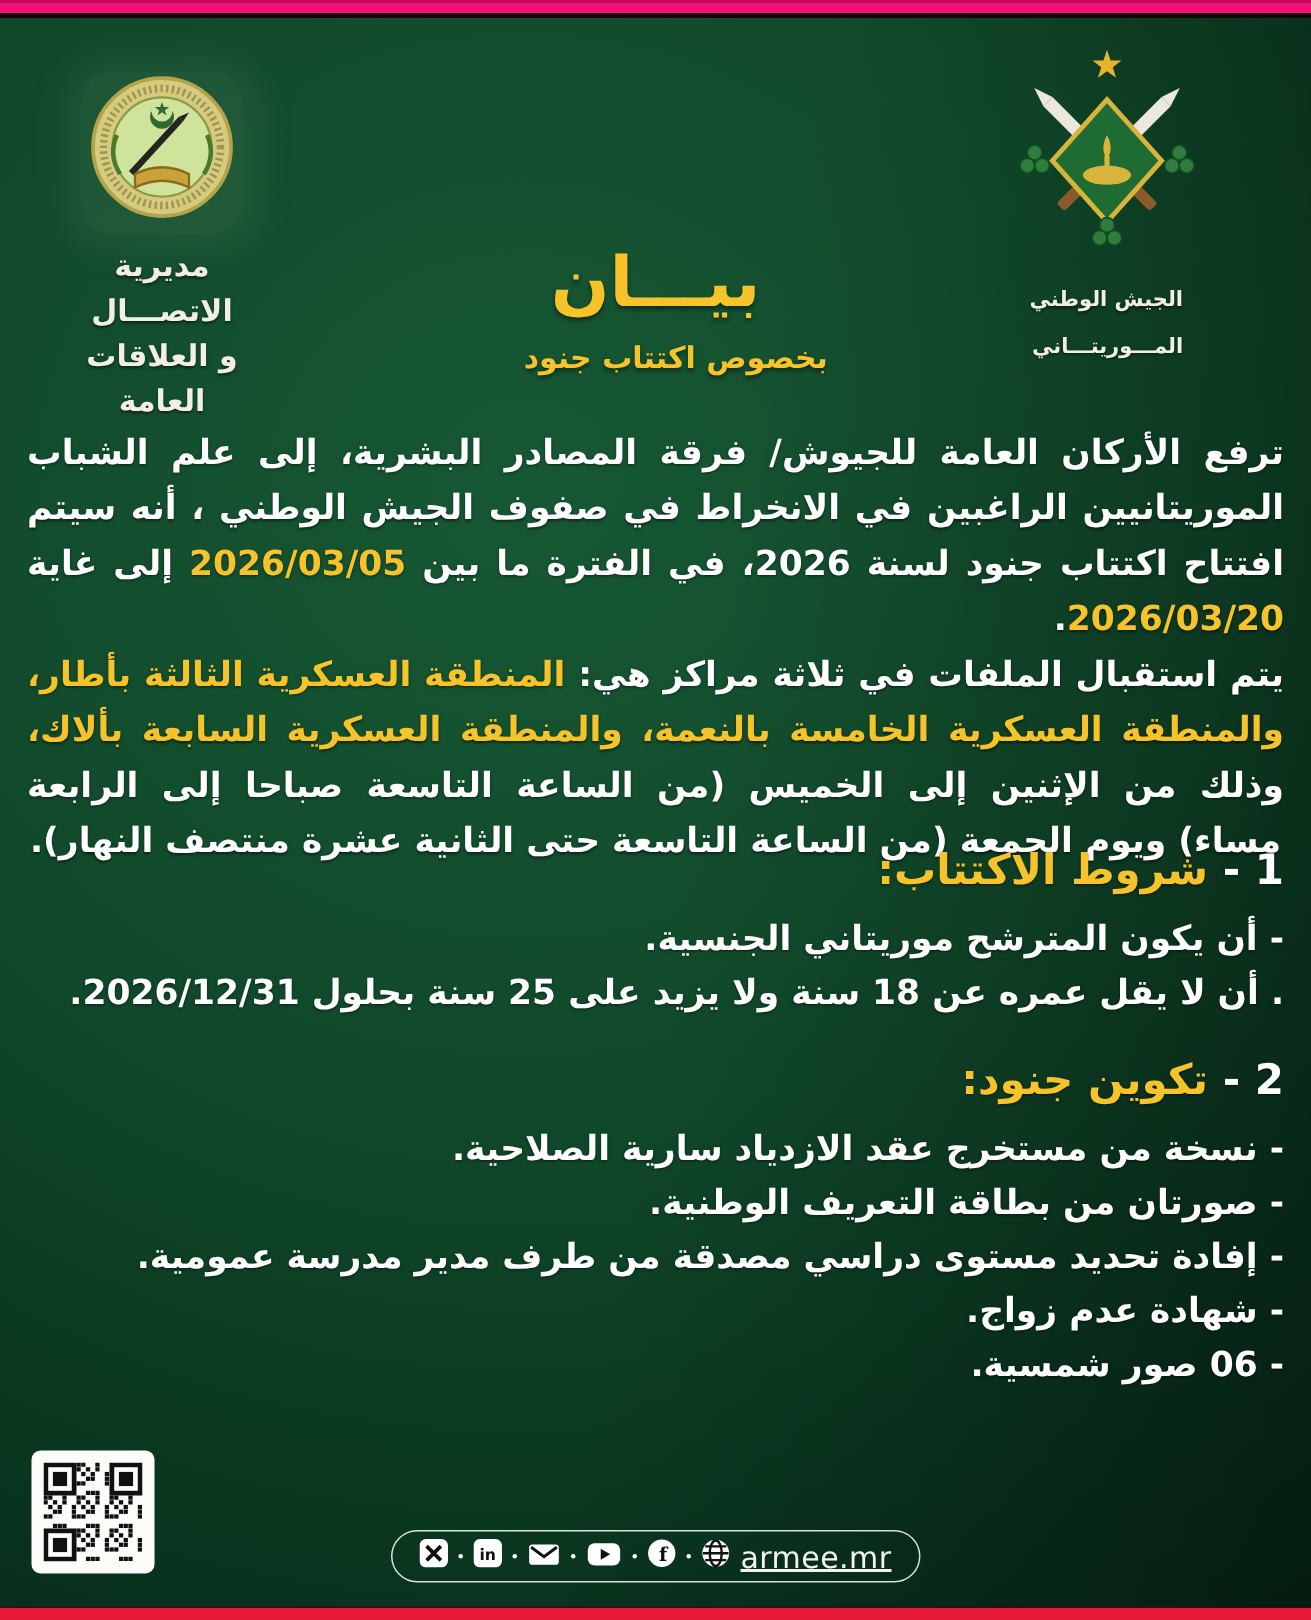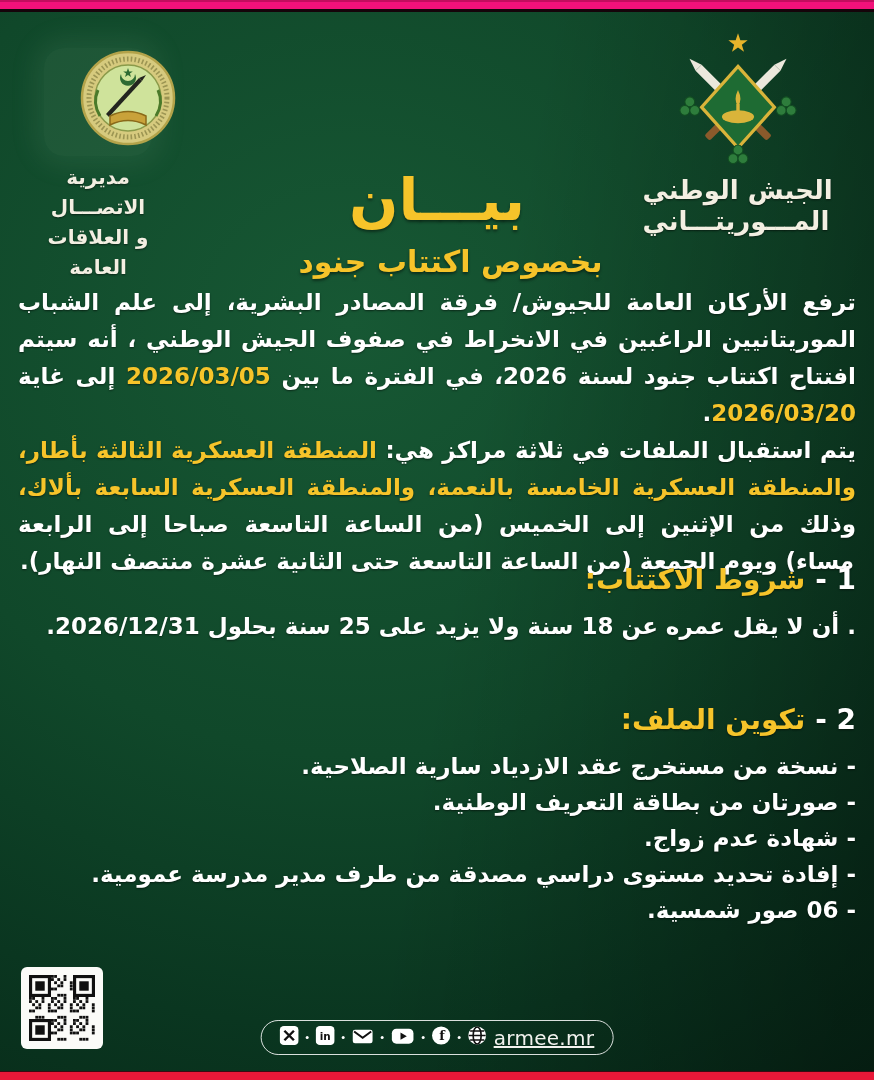--- a/index.html
+++ b/index.html
@@ -9,30 +9,30 @@
     background:
       linear-gradient(100deg, rgba(0,0,0,0) 52%, rgba(0,0,0,0.32) 96%),
       radial-gradient(140% 105% at 40% 30%, #175834 0%, #10482a 38%, #0a3620 62%, #041c10 100%);
   }
   .top-bar{position:absolute;top:0;left:0;width:100%;height:12px;z-index:5;
     background:linear-gradient(#c20d5e 0 2px,#f2117a 2px 9px,#15040a 9px 12px);}
   .bottom-bar{position:absolute;bottom:0;left:0;width:100%;height:9px;z-index:5;
     background:linear-gradient(#3a0a12 0 1px,#e81838 1px 100%);}
 
   .army-block{position:absolute;top:30px;left:640px;width:195px;display:flex;flex-direction:column;align-items:center;}
-  .army-caption{margin-top:6px;text-align:left;color:#f3efe2;font-size:26px;line-height:31px;text-shadow:0 1px 2px rgba(0,0,0,.5);}
-
-  .comm-block{position:absolute;top:48px;left:18px;width:160px;display:flex;flex-direction:column;align-items:flex-start;}
+  .army-caption{margin-top:16px;text-align:right;color:#f3efe2;font-size:14px;line-height:31px;text-shadow:0 1px 2px rgba(0,0,0,.5);}
+
+  .comm-block{position:absolute;top:48px;left:28px;width:160px;display:flex;flex-direction:column;align-items:center;}
   .comm-backdrop{position:absolute;top:0;left:26px;width:108px;height:108px;border-radius:20px;
     background:rgba(150,200,160,0.10);box-shadow:0 0 26px 10px rgba(150,200,160,0.10);}
   .comm-caption{margin-top:10px;text-align:center;color:#f3efe2;font-size:20px;line-height:30px;text-shadow:0 1px 2px rgba(0,0,0,.5);}
 
   .title-block{position:absolute;top:156px;left:0;width:100%;text-align:center;z-index:2;}
-  .main-title{margin:12px;font-size:58px;line-height:64px;color:#f6c42a;text-shadow:0 2px 3px rgba(0,0,0,.45);text-align:center;}
-  .sub-title{margin:6px 0 0 0;font-size:30px;color:#f6c42a;text-shadow:0 2px 3px rgba(0,0,0,.45);padding-left:27px;}
+  .main-title{margin:0;font-size:46px;line-height:64px;color:#f6c42a;text-shadow:0 2px 3px rgba(0,0,0,.45);text-align:center;}
+  .sub-title{margin:6px 0 0 0;font-size:20px;color:#f6c42a;text-shadow:0 2px 3px rgba(0,0,0,.45);padding-left:27px;}
 
   .body-text{position:absolute;top:284px;right:18px;left:18px;color:#ffffff;font-size:23px;line-height:37px;
     text-align:justify;text-shadow:0 1px 2px rgba(0,0,0,.5);}
   .body-text p{margin:0;}
   .para-centers{text-align-last:center;}
   .yellow{color:#f6c42a;}
 
   .section{position:absolute;right:18px;left:18px;color:#ffffff;text-shadow:0 1px 2px rgba(0,0,0,.5);}
   .sec-1{top:560px;}
   .sec-2{top:700px;}
@@ -135,31 +135,32 @@
   </div>
 
   <div class="body-text">
     <p class="para-intro"><span>ترفع الأركان العامة للجيوش/ فرقة المصادر البشرية، إلى علم الشباب الموريتانيين الراغبين في الانخراط في صفوف الجيش الوطني ، أنه سيتم افتتاح اكتتاب جنود لسنة 2026، في الفترة ما بين </span><span class="yellow">2026/03/05</span><span> إلى غاية </span><span class="yellow">2026/03/20</span><span>.</span></p>
     <p class="para-centers"><span>يتم استقبال الملفات في ثلاثة مراكز هي: </span><span class="yellow">المنطقة العسكرية الثالثة بأطار، والمنطقة العسكرية الخامسة بالنعمة، والمنطقة العسكرية السابعة بألاك،</span><span> وذلك من الإثنين إلى الخميس (من الساعة التاسعة صباحا إلى الرابعة مساء) ويوم الجمعة (من الساعة التاسعة حتى الثانية عشرة منتصف النهار).</span></p>
   </div>
 
   <div class="section sec-1">
     <div class="sec-header"><span>1 - </span><span class="yellow">شروط الاكتتاب:</span></div>
     <div class="sec-items">
+      <div>- أن يكون المترشح موريتاني الجنسية.</div>
       <div>. أن لا يقل عمره عن 18 سنة ولا يزيد على 25 سنة بحلول 2026/12/31.</div>
     </div>
   </div>
 
   <div class="section sec-2">
-    <div class="sec-header"><span>2 - </span><span class="yellow">تكوين الملف:</span></div>
+    <div class="sec-header"><span>2 - </span><span class="yellow">تكوين جنود:</span></div>
     <div class="sec-items">
       <div>- نسخة من مستخرج عقد الازدياد سارية الصلاحية.</div>
       <div>- صورتان من بطاقة التعريف الوطنية.</div>
+      <div>- إفادة تحديد مستوى دراسي مصدقة من طرف مدير مدرسة عمومية.</div>
       <div>- شهادة عدم زواج.</div>
-      <div>- إفادة تحديد مستوى دراسي مصدقة من طرف مدير مدرسة عمومية.</div>
       <div>- 06 صور شمسية.</div>
     </div>
   </div>
 
   <div class="qr-box">
     <svg viewBox="0 0 84 84">
       <g id="qr-cells">
           <rect x="28" y="0" width="3.6" height="3.6"></rect>
           <rect x="32" y="0" width="3.6" height="3.6"></rect>
           <rect x="44" y="0" width="3.6" height="3.6"></rect>

